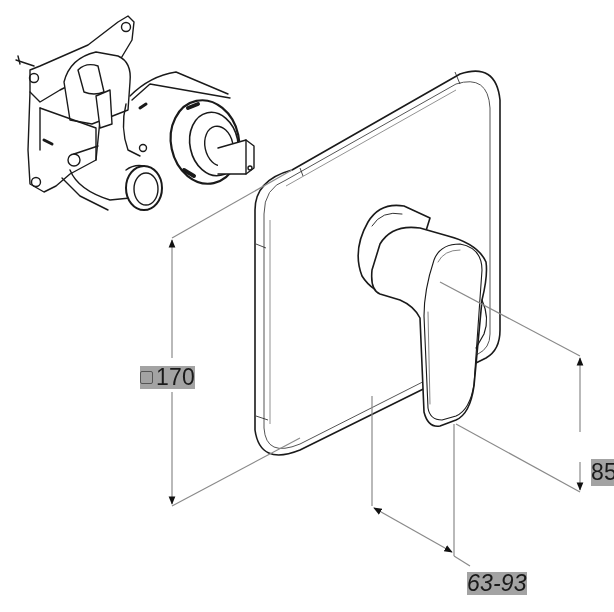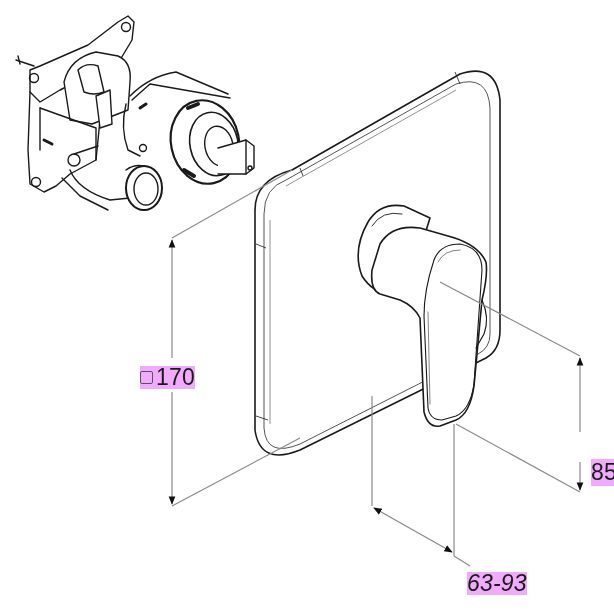--- a/index.html
+++ b/index.html
@@ -1,19 +1,19 @@
 <!DOCTYPE html>
 <html><head>
   <meta charset="utf-8">
   <style>
     html, body { margin: 0; padding: 0; background: #ffffff; }
     body { width: 614px; height: 612px; overflow: hidden; position: relative; font-family: "Liberation Sans", sans-serif; }
     .stage { position: absolute; left: 0; top: 0; width: 614px; height: 612px; }
     svg { position: absolute; left: 0; top: 0; }
-    .dim-label { position: absolute; font-family: "Liberation Sans", sans-serif; font-size: 23px; color: #1a1a1a; line-height: 1; letter-spacing: 0.2px; white-space: nowrap; background: #f0abfc; }
+    .dim-label { position: absolute; font-family: "Liberation Sans", sans-serif; font-size: 23px; color: #1a1a1a; line-height: 1; letter-spacing: 0.2px; white-space: nowrap; background: #a3a3a3; }
     .dim-170 { left: 140px; top: 366px; }
     .dim-170 .sq { display: inline-block; width: 13px; height: 13px; border: 1.6px solid #555; border-radius: 2px; vertical-align: 1px; margin-right: 3px; box-sizing: border-box; }
     .dim-85 { left: 591px; top: 435px; padding: 2px 0; margin-top: 24px; }
     .dim-63 { left: 467px; top: 572px; font-style: italic; }
   </style>
 </head>
 <body>
 
 <div class="stage">
   <svg width="614" height="612" viewBox="0 0 614 612" xmlns="http://www.w3.org/2000/svg">

